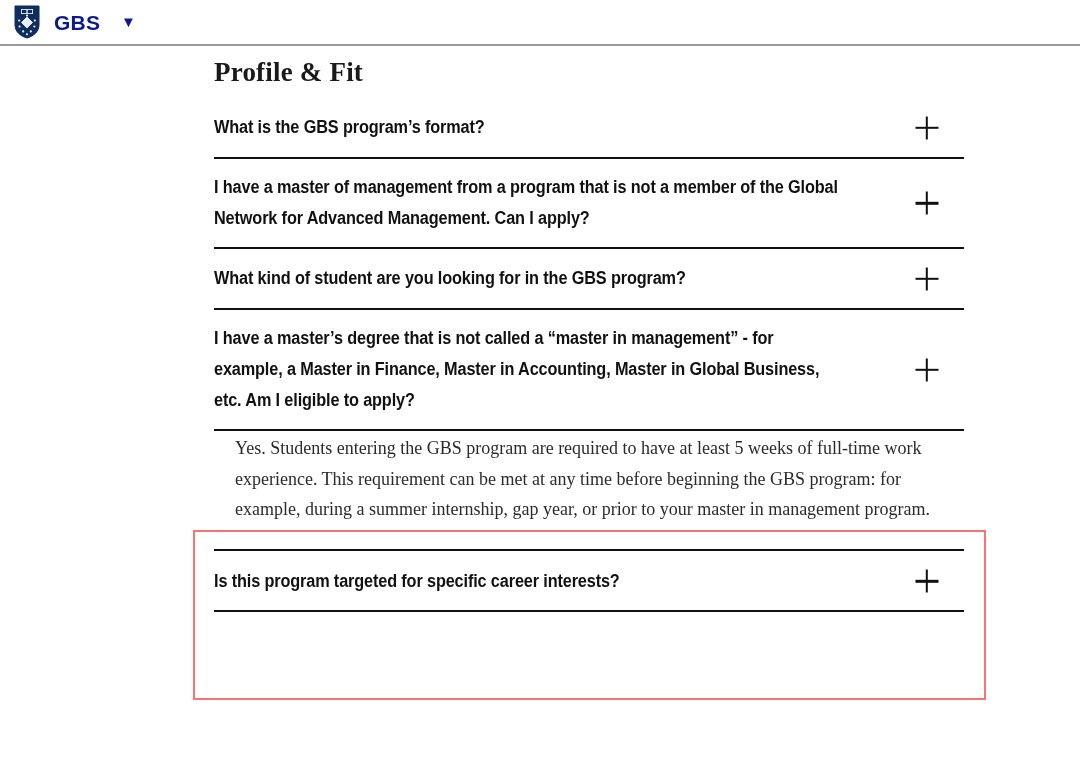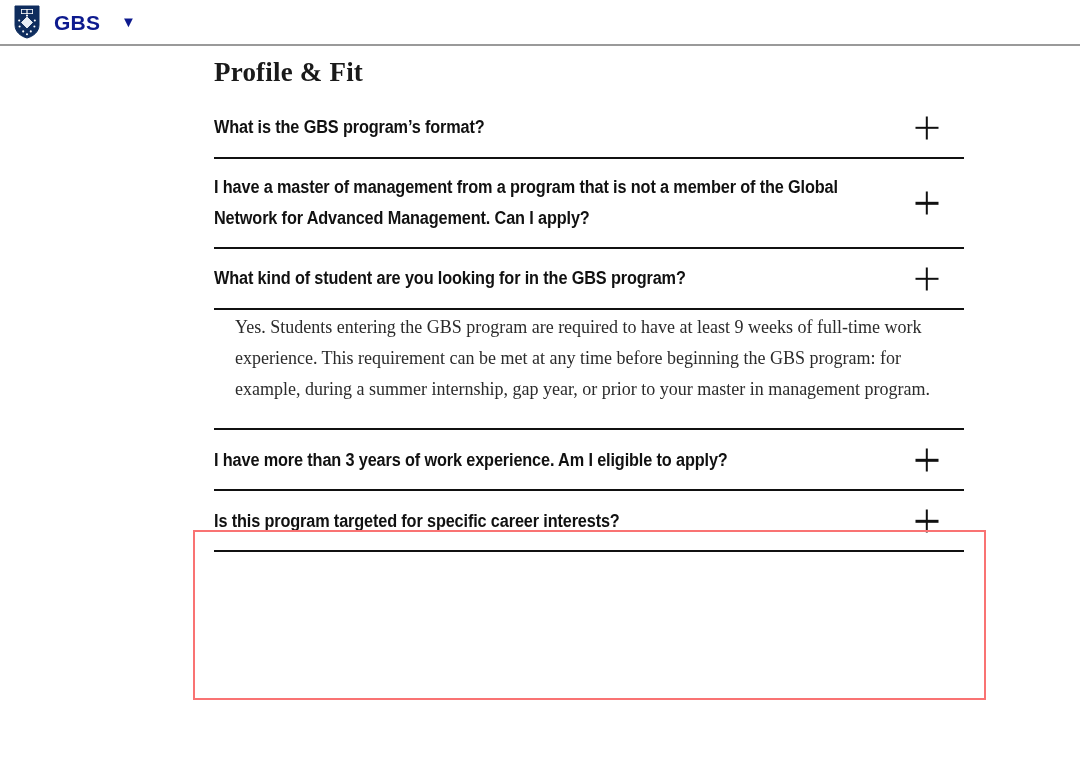--- a/index.html
+++ b/index.html
@@ -200,32 +200,32 @@
         </div>
       </li>
 
       <li class="faq-item">
         <div class="faq-head">
           <span class="faq-q">What kind of student are you looking for in the GBS program?</span>
           <span class="faq-toggle"></span>
         </div>
       </li>
 
+      <li class="faq-item">
+        <div class="faq-head">
+          <span class="faq-q">I have a master’s degree that is not called a “master in management” - for example, a Master in Finance, Master in Accounting, Master in Global Business, etc. Am I eligible to apply?</span>
+          <span class="faq-toggle"></span>
+        </div>
+      </li>
 
 
       <li class="faq-item is-open">
-        <div class="faq-answer item-pad-left">Yes. Students entering the GBS program are required to have at least 9 weeks of full-time work experience. This requirement can be met at any time before beginning the GBS program: for example, during a summer internship, gap year, or prior to your master in management program.</div>
-      </li>
-
-      <li class="faq-item">
-        <div class="faq-head">
-          <span class="faq-q">I have more than 3 years of work experience. Am I eligible to apply?</span>
-          <span class="faq-toggle"></span>
-        </div>
-      </li>
+        <div class="faq-answer item-pad-left">Yes. Students entering the GBS program are required to have at least 5 weeks of full-time work experience. This requirement can be met at any time before beginning the GBS program: for example, during a summer internship, gap year, or prior to your master in management program.</div>
+      </li>
+
 
       <li class="faq-item">
         <div class="faq-head">
           <span class="faq-q">Is this program targeted for specific career interests?</span>
           <span class="faq-toggle"></span>
         </div>
       </li>
 
     </ul>
   </div>

